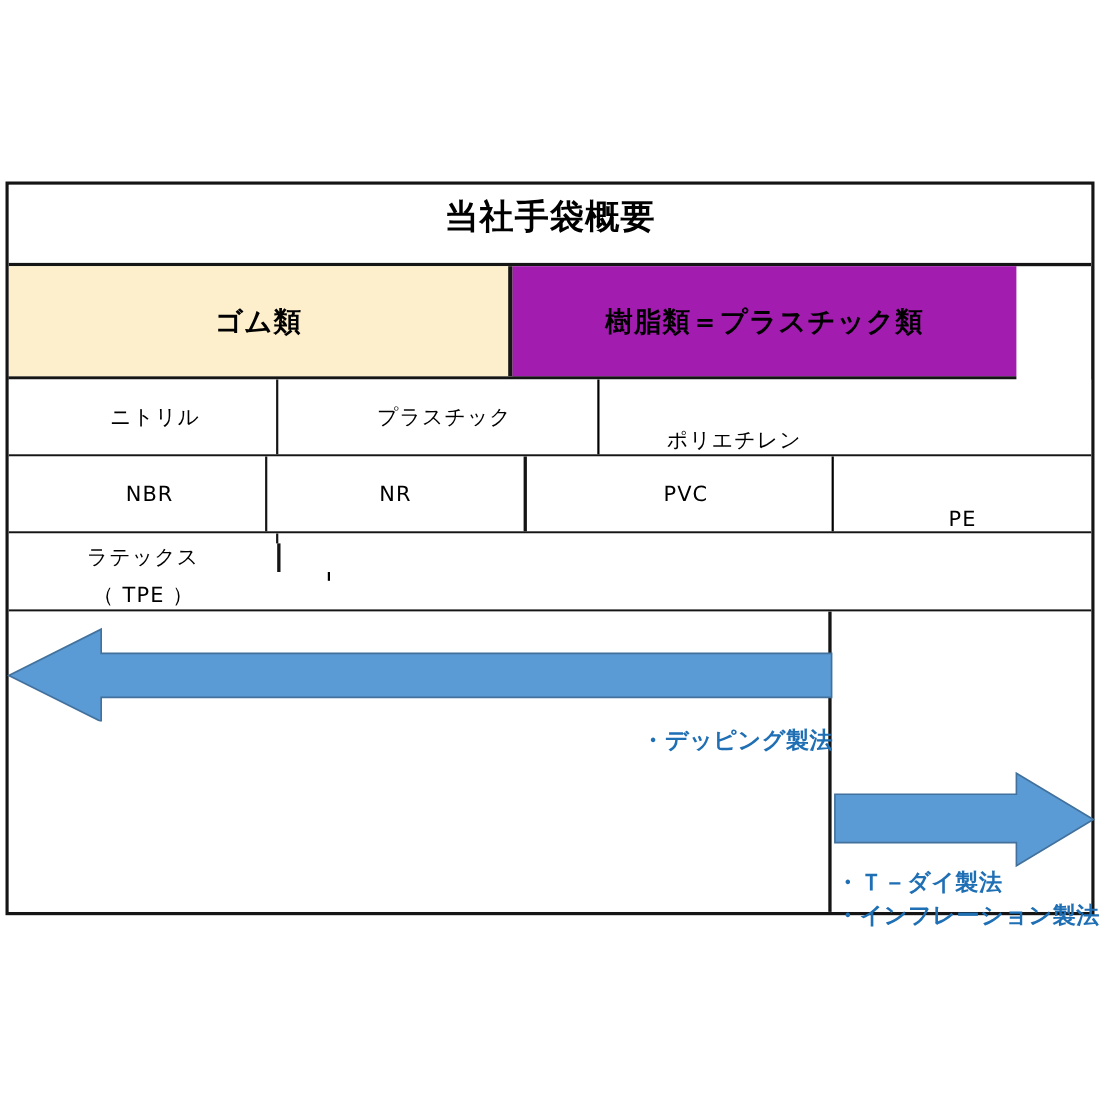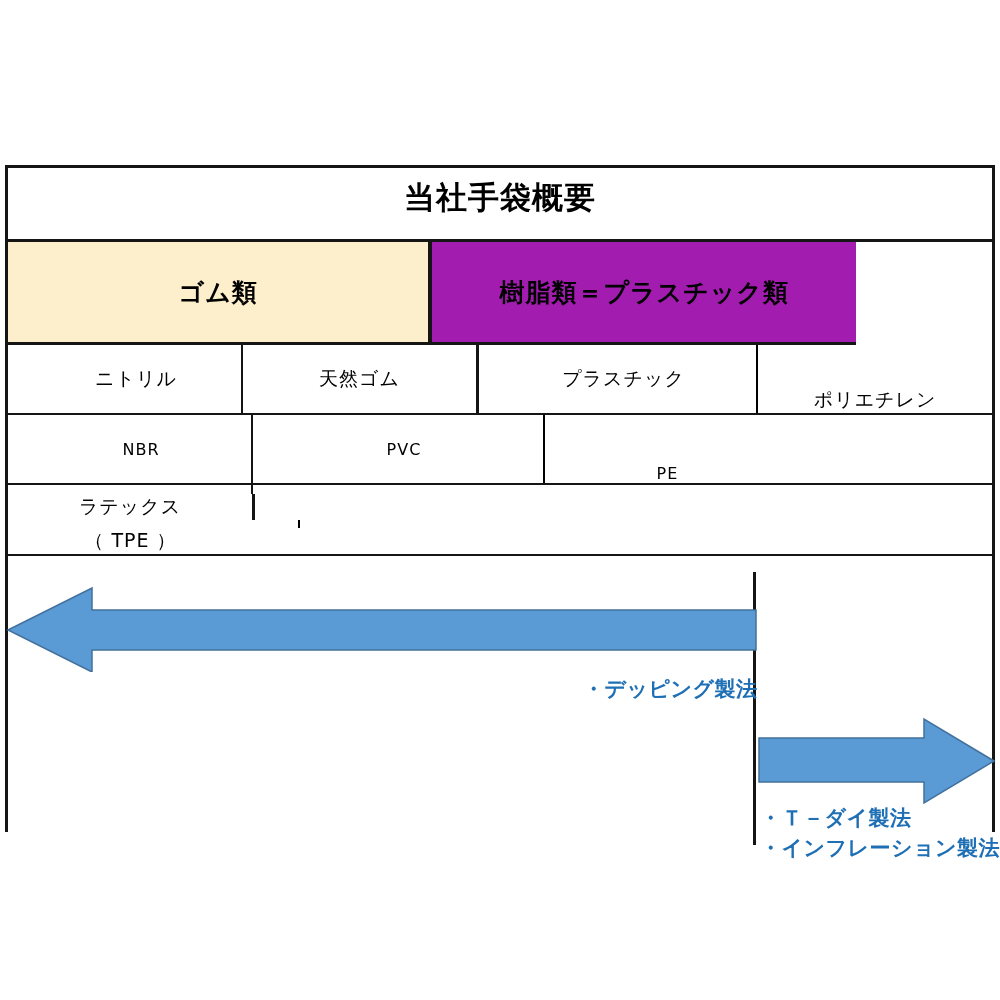--- a/index.html
+++ b/index.html
@@ -55,21 +55,21 @@
     line-height: 1;
     position: relative;
     top: -6px;
   }
 
   
   .cat-row {
     position: absolute;
     left: 0;
     top: 74px;
-    width: 848px;
+    width: 916px;
     height: 103px;
     display: flex;
     box-sizing: border-box;
     border-bottom: 3px solid #151515;
   }
   .cat-cell {
     display: flex;
     align-items: center;
     justify-content: center;
     box-sizing: border-box;
@@ -115,27 +115,27 @@
     font-size: 19px;
     color: #000000;
     font-weight: 400;
   }
   .c1 { width: 245px; border-right: 2px solid #151515; padding-left: 23px; }
   .c2 { width: 247px; border-right: 3px solid #151515; }
   .c3 { width: 292px; border-right: 2px solid #000000; padding-left: 12px; }
   .c4 { width: 245px; align-items: flex-end; }
 
   .jp { font-size: 19px; letter-spacing: 1px; }
-  .lat { font-size: 16px; letter-spacing: 1px; }
+  .lat { font-size: 19px; letter-spacing: 1px; }
 
   
   .arrow-section {
     position: absolute;
     left: 0;
-    top: 404px;
+    top: 388px;
     width: 984px;
     height: 273px;
     background: #ffffff;
   }
   .section-divider {
     position: absolute;
     left: 745px;
     top: 0;
     width: 3px;
     height: 273px;
@@ -200,35 +200,35 @@
       </div>
       <div class="cat-cell resin">
         <span class="cat-text">樹脂類＝プラスチック類</span>
       </div>
     </div>
 
     <div class="data-row row-1">
       <div class="data-cell c1">
         <span class="jp">ニトリル</span>
       </div>
-      <div class="data-cell c2">
-        <span class="jp">天然ゴム</span>
-      </div>
       <div class="data-cell c3">
         <span class="jp">プラスチック</span>
       </div>
       <div class="data-cell c4">
         <span class="jp">ポリエチレン</span>
       </div>
     </div>
 
     <div class="data-row row-2">
       <div class="data-cell c1">
         <span class="lat">NBR</span>
       </div>
+      <div class="data-cell c2">
+        <span class="lat">NR</span>
+      </div>
       <div class="data-cell c3">
         <span class="lat">PVC</span>
       </div>
       <div class="data-cell c4">
         <span class="lat">PE</span>
       </div>
     </div>
 
     <div class="data-row row-3">
       <div class="data-cell c1">

